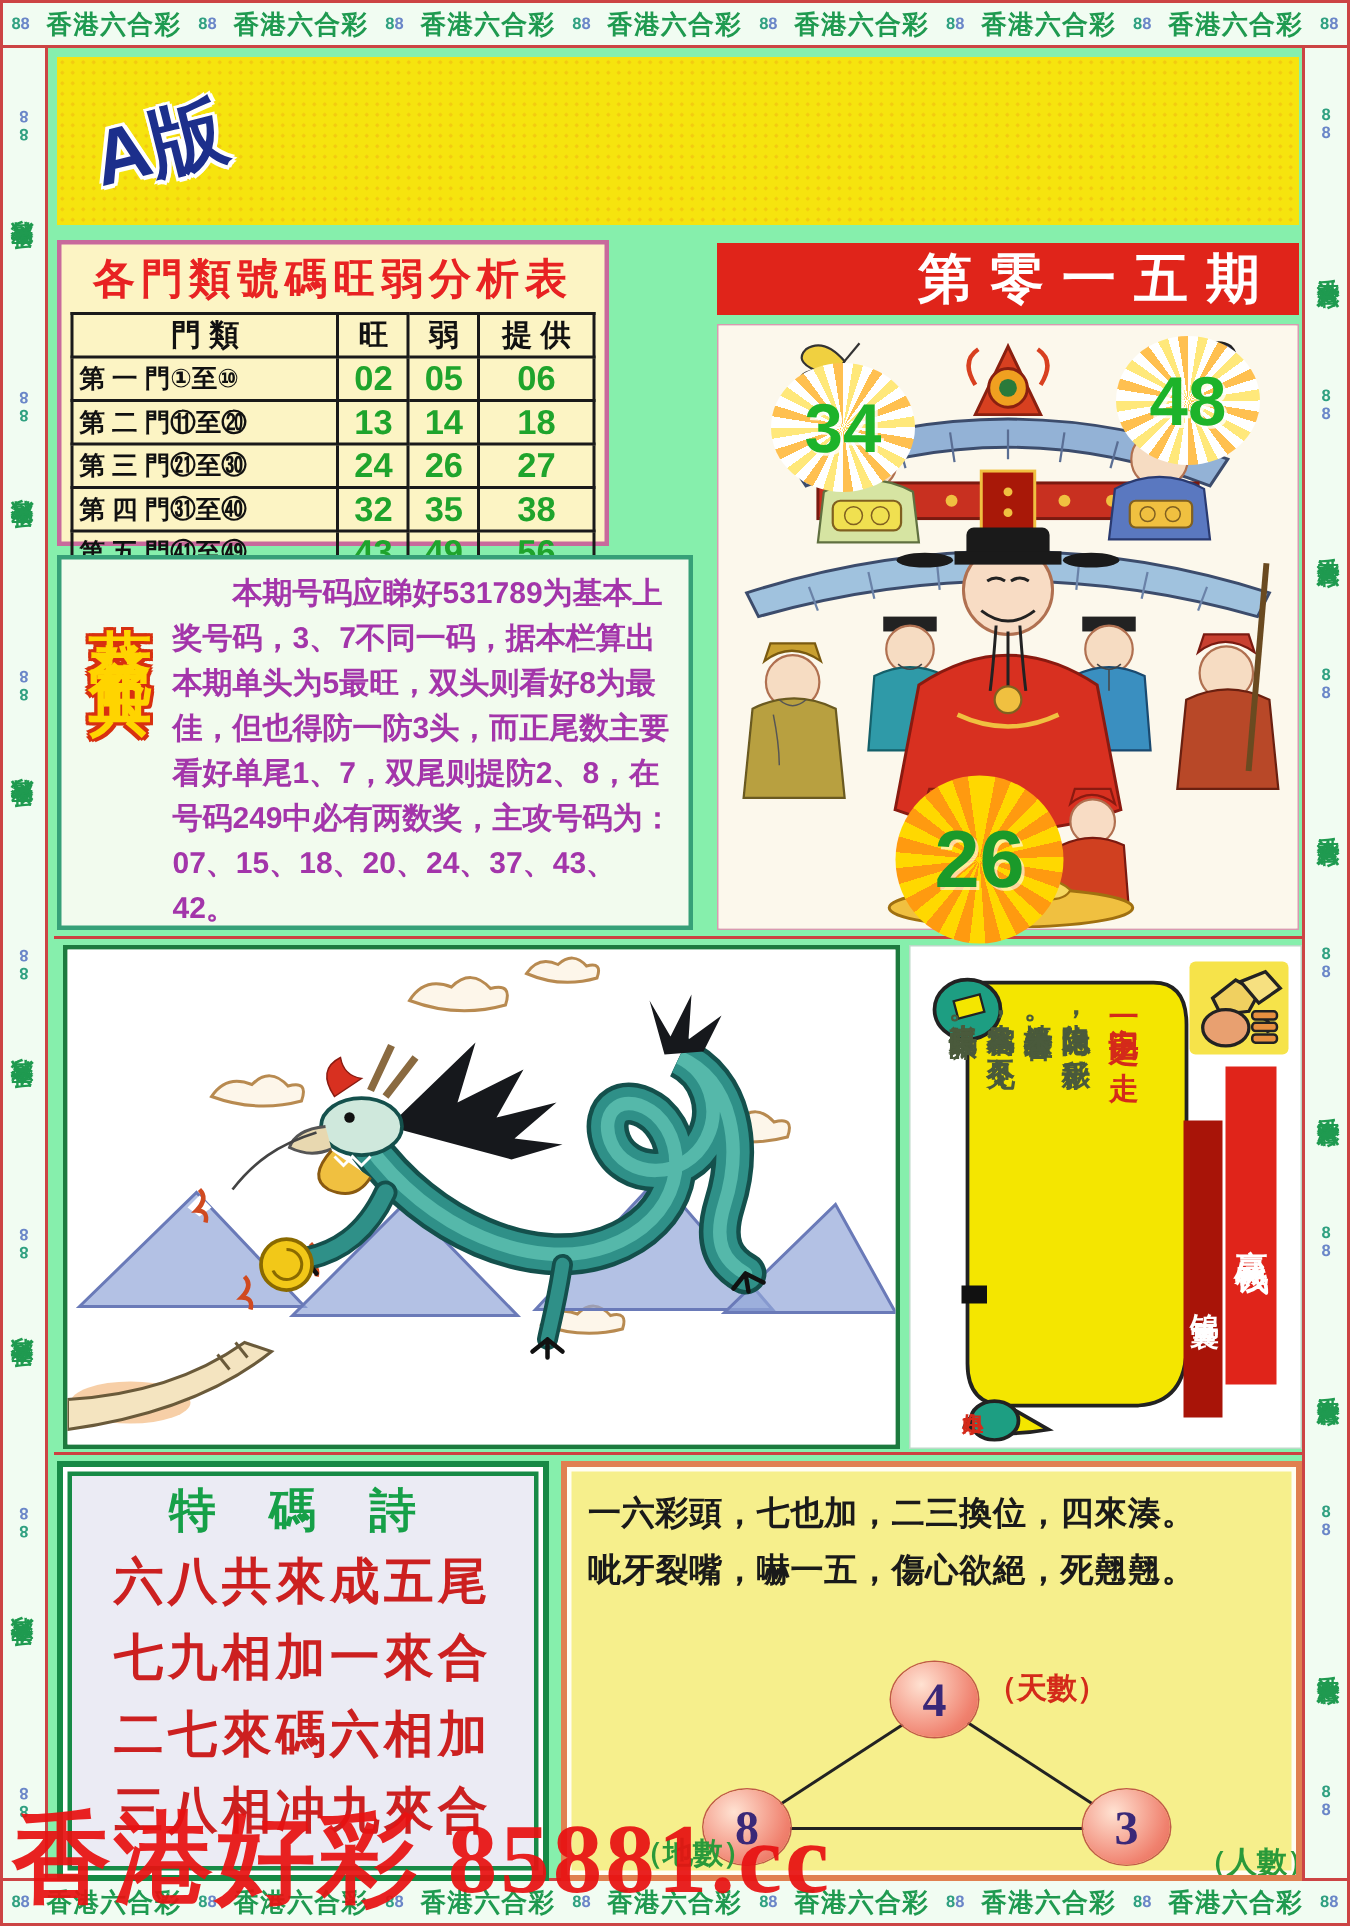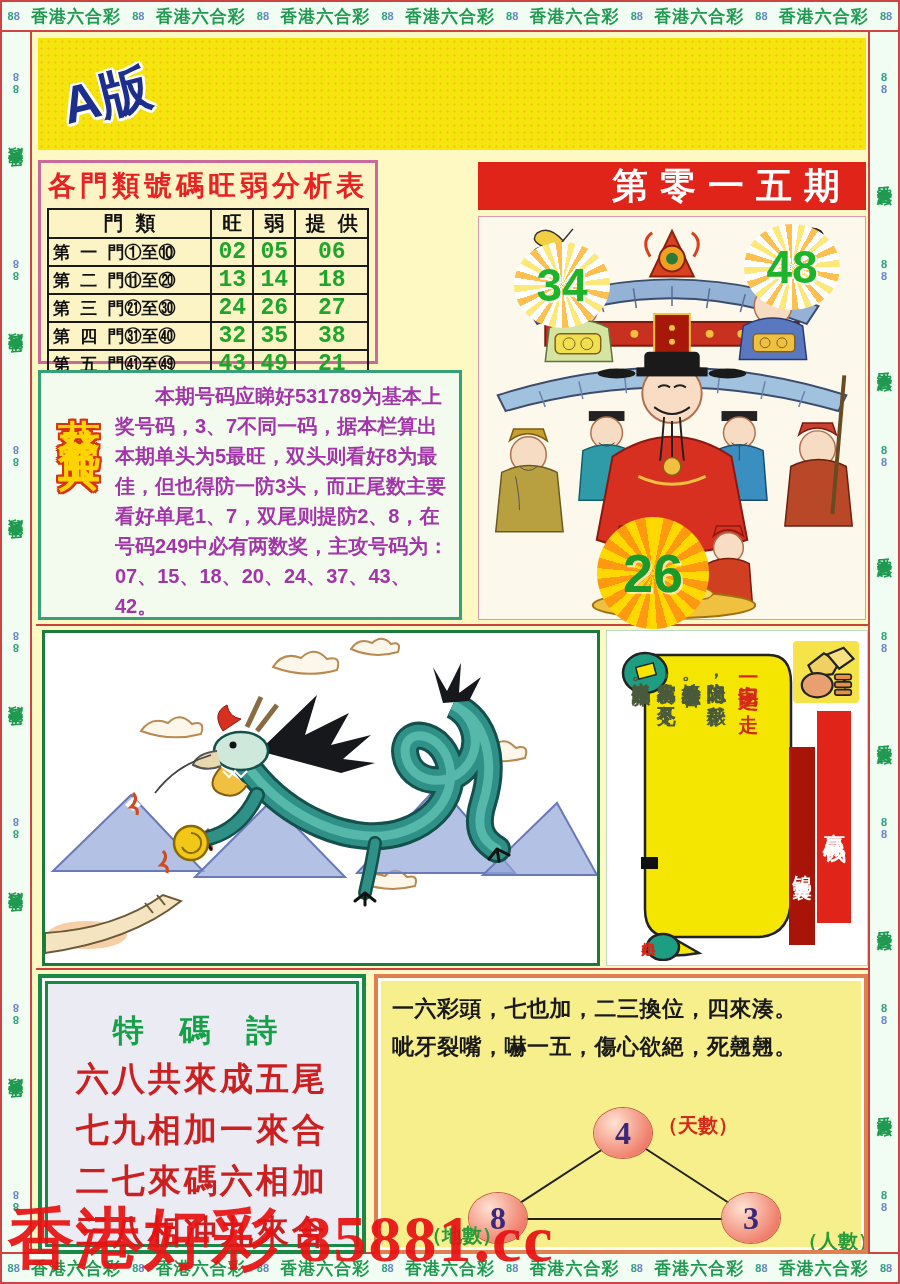--- a/index.html
+++ b/index.html
@@ -1,16 +1,16 @@
 <!DOCTYPE html>
 <html><head>
 <meta charset="utf-8">
 <style>
   html,body{margin:0;padding:0;background:#888;}
-  .page{position:relative;width:900px;height:1284px;margin:0 auto;background:#fef9c3;
+  .page{position:relative;width:900px;height:1284px;margin:0 auto;background:#86efac;
     border:2px solid #c44;box-sizing:border-box;overflow:hidden;
     font-family:"Liberation Sans","DejaVu Sans",sans-serif;}
   
   .fr{position:absolute;background:#f1fcf2;box-sizing:border-box;color:#1f9a50;font-weight:bold;}
   .fr-top{left:0;top:0;width:100%;height:30px;border-bottom:2px solid #c44;}
   .fr-bottom{left:0;bottom:0;width:100%;height:30px;border-top:2px solid #c44;}
   .fr-left{left:0;top:30px;bottom:30px;width:30px;border-right:2px solid #c44;}
   .fr-right{right:0;top:30px;bottom:30px;width:30px;border-left:2px solid #c44;}
   .fr .h{display:flex;align-items:center;justify-content:space-around;width:100%;height:100%;font-size:17px;}
   .fr .v{writing-mode:vertical-rl;text-orientation:upright;height:100%;width:100%;
@@ -24,22 +24,22 @@
     background-color:#f6e40e;
     background-image:radial-gradient(circle,rgba(235,150,20,.32) 1.2px,transparent 1.4px);
     background-size:7px 7px;display:flex;align-items:center;padding:0 10px;}
   .edition{font-size:52px;font-weight:bold;color:#1c2f8c;transform:rotate(-14deg);
     margin:6px 4px 0 14px;white-space:nowrap;
     text-shadow:-2px -2px 0 #fff,2px -2px 0 #fff,-2px 2px 0 #fff,2px 2px 0 #fff,0 3px 0 #fff,3px 0 0 #fff;}
   .main-title{flex:1;text-align:center;font-size:84px;font-weight:bold;color:#e01212;
     letter-spacing:12px;font-family:"Liberation Serif","DejaVu Serif",serif;white-space:nowrap;
     text-shadow:-3px -3px 0 #ff9a00,3px -3px 0 #ff9a00,-3px 3px 0 #ff9a00,3px 3px 0 #ff9a00,0 -3px 0 #ff9a00,0 3px 0 #ff9a00,-3px 0 0 #ff9a00,3px 0 0 #ff9a00;}
   
-  .analysis-box{position:absolute;left:36px;top:158px;width:340px;height:204px;box-sizing:border-box;
-    border:3px solid #c86a9c;background:#fcf4c4;padding:3px 6px;font-family:Liberation Mono, monospace;}
+  .analysis-box{position:absolute;left:36px;top:158px;width:368px;height:204px;box-sizing:border-box;
+    border:3px solid #c86a9c;background:#fcf4c4;padding:3px 6px;}
   .analysis-title{color:#e82222;font-size:28px;font-weight:bold;text-align:center;letter-spacing:4px;margin:1px 0 3px;}
   table.an{width:100%;border-collapse:collapse;}
   .an th,.an td{border:2px solid #1a1a1a;text-align:center;padding:0 2px;height:26px;}
   .an th{font-size:20px;color:#111;}
   .an td.lab{font-size:17px;font-weight:bold;text-align:left;padding-left:4px;color:#111;white-space:nowrap;}
   .an td.val{color:#1fa42c;font-size:23px;font-weight:bold;}
   
   .issue-panel{position:absolute;left:466px;top:158px;width:400px;height:462px;}
   .issue-banner{position:absolute;left:10px;top:2px;width:388px;height:48px;background:#e0241a;
     color:#fff;font-size:36px;font-weight:bold;letter-spacing:12px;text-align:right;
@@ -84,21 +84,21 @@
   .scroll-text{position:absolute;left:22px;top:36px;height:238px;writing-mode:vertical-rl;
     font-size:19px;color:#4a5a3c;font-weight:bold;line-height:1.32;}
   .sc-head{color:#d42a1a;font-size:20px;letter-spacing:2px;font-family:"Liberation Serif","DejaVu Serif",serif;margin-left:6px;}
   .sc-line{letter-spacing:1px;}
   .sig-sq{position:absolute;left:34px;bottom:96px;width:17px;height:12px;background:#111;}
   .sig{position:absolute;left:33px;bottom:34px;writing-mode:vertical-rl;text-orientation:upright;
     color:#d42a1a;font-size:14px;font-weight:bold;}
   
   .special-box{position:absolute;left:36px;top:972px;width:328px;height:280px;box-sizing:border-box;
     background:#ebebf4;border:4px solid #178a46;box-shadow:inset 0 0 0 3px #fff,inset 0 0 0 6px #178a46;
-    text-align:center;padding-top:28px;overflow:hidden;}
+    text-align:center;padding-top:4px;overflow:hidden;}
   .sp-title{color:#16a048;font-size:31px;font-weight:bold;letter-spacing:14px;
     font-family:"Liberation Serif","DejaVu Serif",serif;margin:4px 0 2px;}
   .sp-line{color:#cc2020;font-size:33px;font-weight:bold;letter-spacing:3px;line-height:1.55;
     font-family:"Liberation Serif","DejaVu Serif",serif;white-space:nowrap;}
   
   .riddle-box{position:absolute;left:372px;top:972px;width:494px;height:280px;box-sizing:border-box;
     background:#f6ef8c;border:4px solid #e08050;box-shadow:inset 0 0 0 3px #fffef2;
     padding:12px 14px;overflow:hidden;}
   .rd-line{color:#1a1a1a;font-size:22px;font-weight:bold;line-height:1.72;letter-spacing:.5px;white-space:nowrap;}
   .tri-svg{position:absolute;left:0;top:0;}
@@ -229,21 +229,21 @@
           <tr>
             <td class="lab">第 四 門㉛至㊵</td>
             <td class="val">32</td>
             <td class="val">35</td>
             <td class="val">38</td>
           </tr>
           <tr>
             <td class="lab">第 五 門㊶至㊾</td>
             <td class="val">43</td>
             <td class="val">49</td>
-            <td class="val">21</td>
+            <td class="val">56</td>
           </tr>
         </tbody>
     </table>
   </div>
 
   <div class="issue-panel">
     <div class="issue-banner">第零一五期</div>
     <div class="deity">
       <svg viewBox="0 0 388 406" width="100%" height="100%">
         <rect x="0" y="0" width="388" height="406" fill="#fcf8ec"></rect>

